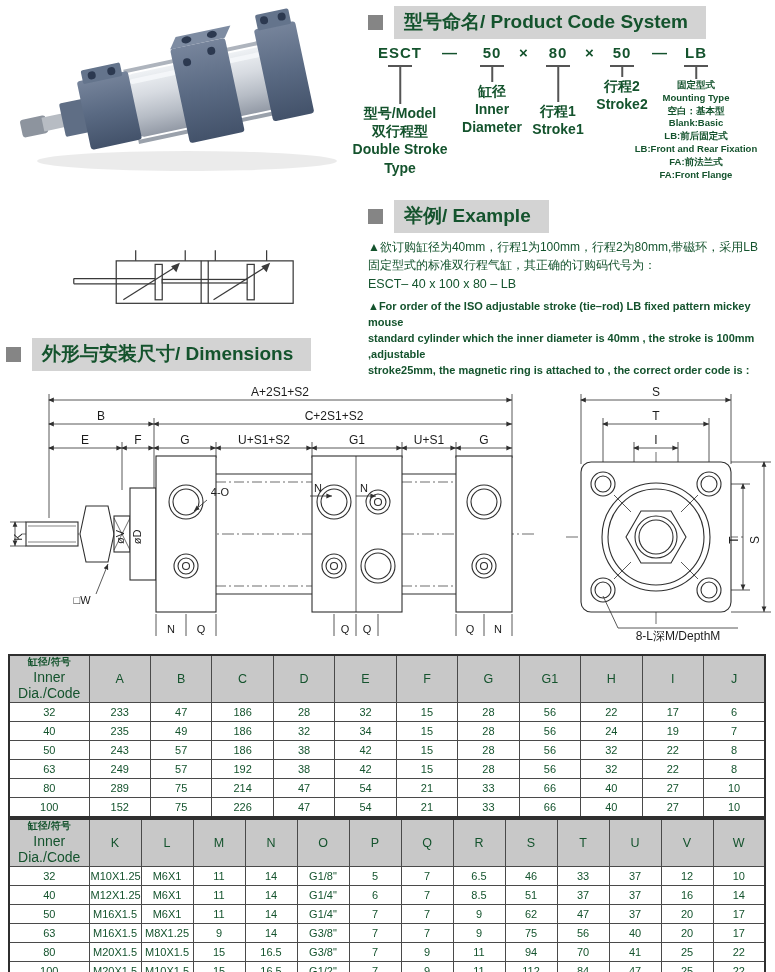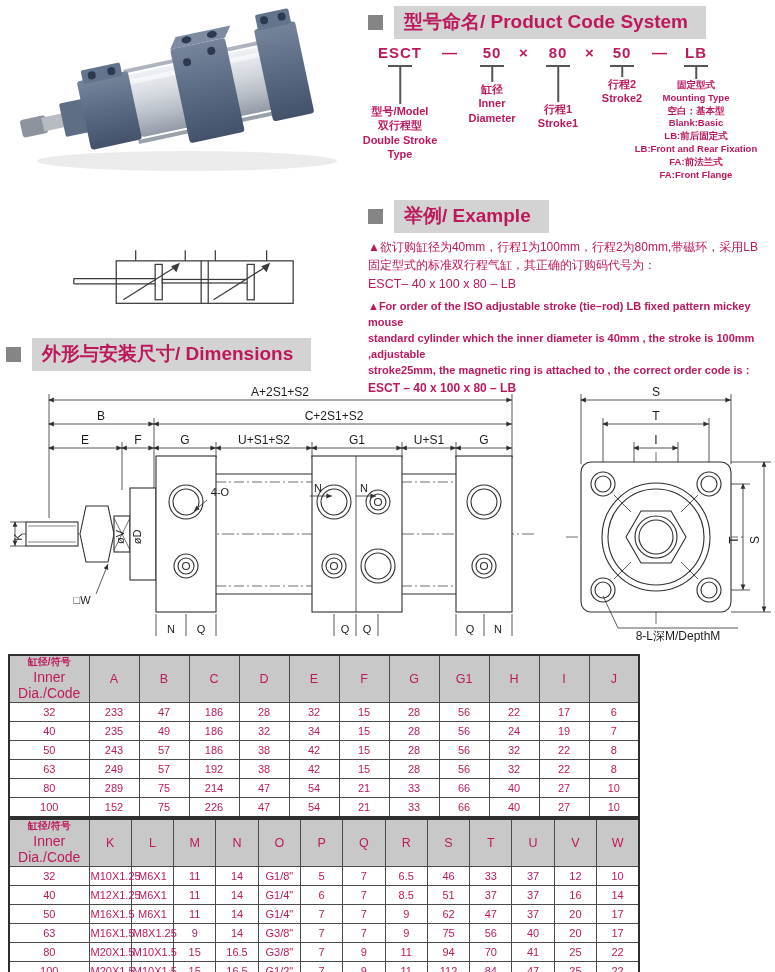--- a/index.html
+++ b/index.html
@@ -1,34 +1,34 @@
 <!DOCTYPE html>
 <html><head>
 <meta charset="utf-8">
 <style>
   * { margin:0; padding:0; box-sizing:border-box; }
   body { background:#ffffff; }
   .page { position:relative; width:775px; height:972px; background:#fff;
-          font-family:"Liberation Sans", sans-serif; color:#be185d; overflow:hidden; }
+          font-family:"Liberation Sans", sans-serif; color:#14532d; overflow:hidden; }
 
   
   .sec-header { position:absolute; display:flex; align-items:center; gap:11px; }
   .bullet { width:15px; height:15px; background:#858585; flex:0 0 auto; }
   .bar { background:#d3d3d3; font-weight:bold; font-size:19px; padding:3px 18px 4px 10px; white-space:nowrap; }
 
   
   .photo-wrap { position:absolute; left:8px; top:8px; width:348px; height:172px; }
 
   
   .code-diagram { position:absolute; left:368px; top:44px; width:407px; height:150px; overflow:visible; }
   .cpart { position:absolute; top:0; transform:translateX(-50%); font-weight:bold; font-size:15px; letter-spacing:1px; white-space:nowrap; }
   .tick { position:absolute; top:21px; width:24px; height:0; border-top:2px solid #555; transform:translateX(-50%); }
   .vl { position:absolute; top:23px; width:1.5px; background:#555; transform:translateX(-50%); }
   .clabel { position:absolute; transform:translateX(-50%); text-align:center;
-            font-size:11px; font-weight:bold; line-height:1.3; white-space:pre-line; }
+            font-size:14px; font-weight:bold; line-height:1.3; white-space:pre-line; }
   .clabel.small { font-size:9.5px; line-height:1.35; }
 
   
   .symbol-svg { position:absolute; left:72px; top:240px; }
 
   
   .example-block { position:absolute; left:368px; top:238px; width:404px; }
   .ex-cn { font-size:12px; line-height:1.5; white-space:pre-line; }
   .ex-code1 { font-size:12.5px; margin:3px 0 8px; }
   .ex-en { font-size:11px; font-weight:bold; line-height:1.45; white-space:pre-line; }
@@ -36,21 +36,21 @@
 
   
   .drawing-area { position:absolute; left:0; top:384px; width:775px; height:262px; }
   .side-svg { position:absolute; left:4px; top:0; }
   .end-svg { position:absolute; left:546px; top:0; }
   .draw-txt { font-family:"Liberation Sans", sans-serif; font-size:12px; fill:#1c1c1c; }
   .draw-txt-sm { font-family:"Liberation Sans", sans-serif; font-size:11px; fill:#1c1c1c; }
 
   
   .dim-table { position:absolute; left:8px; border-collapse:collapse; table-layout:fixed;
-               width:632px; border:2px solid #2f2f2f; background:#fff; }
+               width:758px; border:2px solid #2f2f2f; background:#fff; }
   .dim-table.t1 { top:654px; }
   .dim-table.t2 { top:818px; }
   .dim-table th, .dim-table td { border:1px solid #4a4a4a; text-align:center; vertical-align:middle; }
   .dim-table th { background:#c8c8c8; font-weight:normal; font-size:12.5px; height:35px; }
   .dim-table td { font-size:11px; height:19px; padding:0 1px; }
   .corner .cn { font-size:10px; font-weight:bold; line-height:1.25; }
   .corner .en { font-size:14px; line-height:1.2; }
 </style>
 </head>
 <body>
@@ -176,21 +176,20 @@
     <div class="bar">举例/ Example</div>
   </div>
 
   <div class="example-block">
     <div class="ex-cn">▲欲订购缸径为40mm，行程1为100mm，行程2为80mm,带磁环，采用LB
 固定型式的标准双行程气缸，其正确的订购码代号为：</div>
     <div class="ex-code1">ESCT– 40 x 100 x 80  – LB</div>
     <div class="ex-en">▲For order of the ISO adjustable stroke (tie–rod) LB fixed pattern  mickey mouse
 standard cylinder which the inner diameter is 40mm , the stroke is 100mm ,adjustable
 stroke25mm, the magnetic ring is attached to ,  the correct order code is :</div>
-    <div class="ex-code2">ESCT – 40 x 100 x 80 – LB</div>
   </div>
 
   <div class="sec-header" style="left:6px; top:338px;">
     <div class="bullet"></div>
     <div class="bar">外形与安装尺寸/ Dimensions</div>
   </div>
 
   <div class="drawing-area">
 
     <svg class="side-svg" width="541" height="258" viewBox="0 0 541 258">

